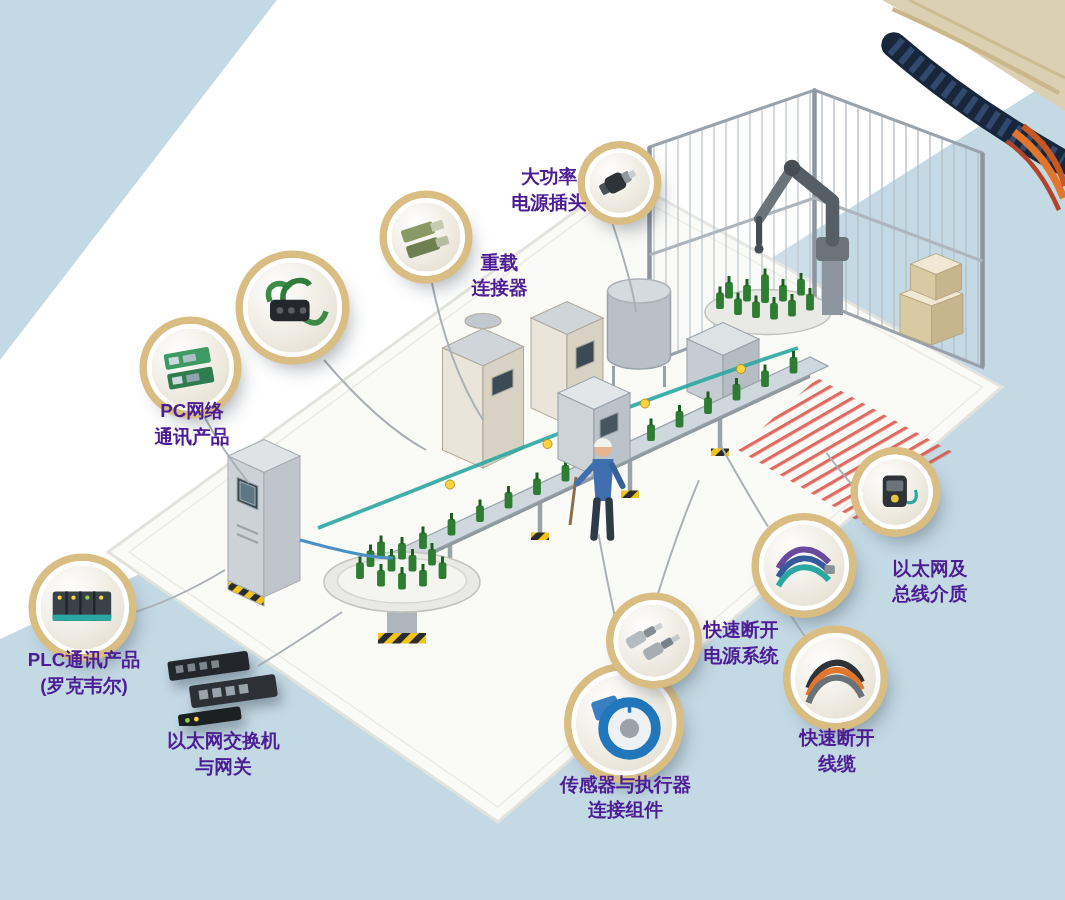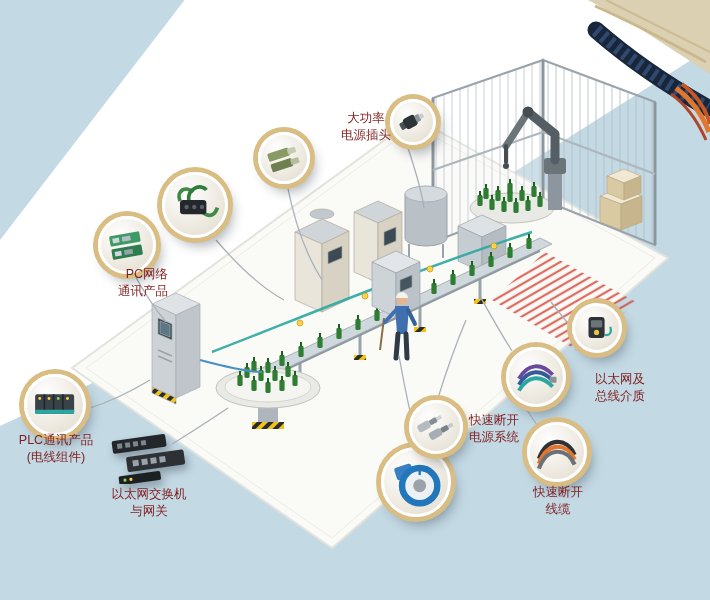--- a/index.html
+++ b/index.html
@@ -11,21 +11,21 @@
   .scene,.leaders{position:absolute;inset:0;width:710px;height:600px;}
   .badge{position:absolute;border-radius:50%;
     background:radial-gradient(circle at 35% 30%, #ffffff, #e9e4d8 75%);
     border:3px solid #ffffff;
     box-shadow:0 0 0 5px #d9bd83, 5px 8px 12px rgba(25,40,55,.35);
     display:flex;align-items:center;justify-content:center;overflow:hidden;box-sizing:border-box;}
   .badge svg{width:88%;height:88%;}
   .badge--flat{position:absolute;display:flex;align-items:center;justify-content:center;
     background:none;border:none;box-shadow:none;}
   .badge--flat svg{width:100%;height:100%;filter:drop-shadow(3px 5px 4px rgba(25,40,55,.35));}
-  .callout-label{position:absolute;font-size:12.5px;font-weight:normal;color:#7f1d1d;
+  .callout-label{position:absolute;font-size:12.5px;font-weight:bold;color:#4c1d95;
     text-align:center;line-height:1.32;white-space:pre-line;}
 </style>
 </head>
 <body>
 
 <div class="stage">
 
   <div class="bg bg-blue-main"></div>
   <div class="bg bg-blue-corner"></div>
 
@@ -363,26 +363,30 @@
   <div class="badge" style="left:527px;top:422px;width:60px;height:60px;">
     <svg viewBox="0 0 48 48">
       <path d="M6 31 C 14 9 34 9 42 27" stroke="#2f3338" stroke-width="4.2" fill="none"></path>
       <path d="M6 36 C 14 14 34 14 42 32" stroke="#e2762d" stroke-width="4.2" fill="none"></path>
       <path d="M6 41 C 14 19 34 19 42 37" stroke="#6b7277" stroke-width="4.2" fill="none"></path>
     </svg>
   </div>
 
   <div class="callout-label" style="left:328px;top:110px;width:76px;">大功率
 电源插头</div>
-  <div class="callout-label" style="left:88px;top:266px;width:80px;text-align:right;">PC网络
+  <div class="callout-label" style="left:297px;top:167px;width:72px;">重载
+连接器</div>
+  <div class="callout-label" style="left:88px;top:266px;width:80px;">PC网络
 通讯产品</div>
   <div class="callout-label" style="left:0px;top:432px;width:112px;">PLC通讯产品
-(电线组件)</div>
+(罗克韦尔)</div>
   <div class="callout-label" style="left:90px;top:486px;width:118px;text-align:center;">以太网交换机
 与网关</div>
+  <div class="callout-label" style="left:355px;top:515px;width:124px;">传感器与执行器
+连接组件</div>
   <div class="callout-label" style="left:582px;top:371px;width:76px;">以太网及
 总线介质</div>
   <div class="callout-label" style="left:457px;top:412px;width:74px;">快速断开
 电源系统</div>
   <div class="callout-label" style="left:510px;top:484px;width:96px;">快速断开
 线缆</div>
 
 </div>
 
 </body></html>

